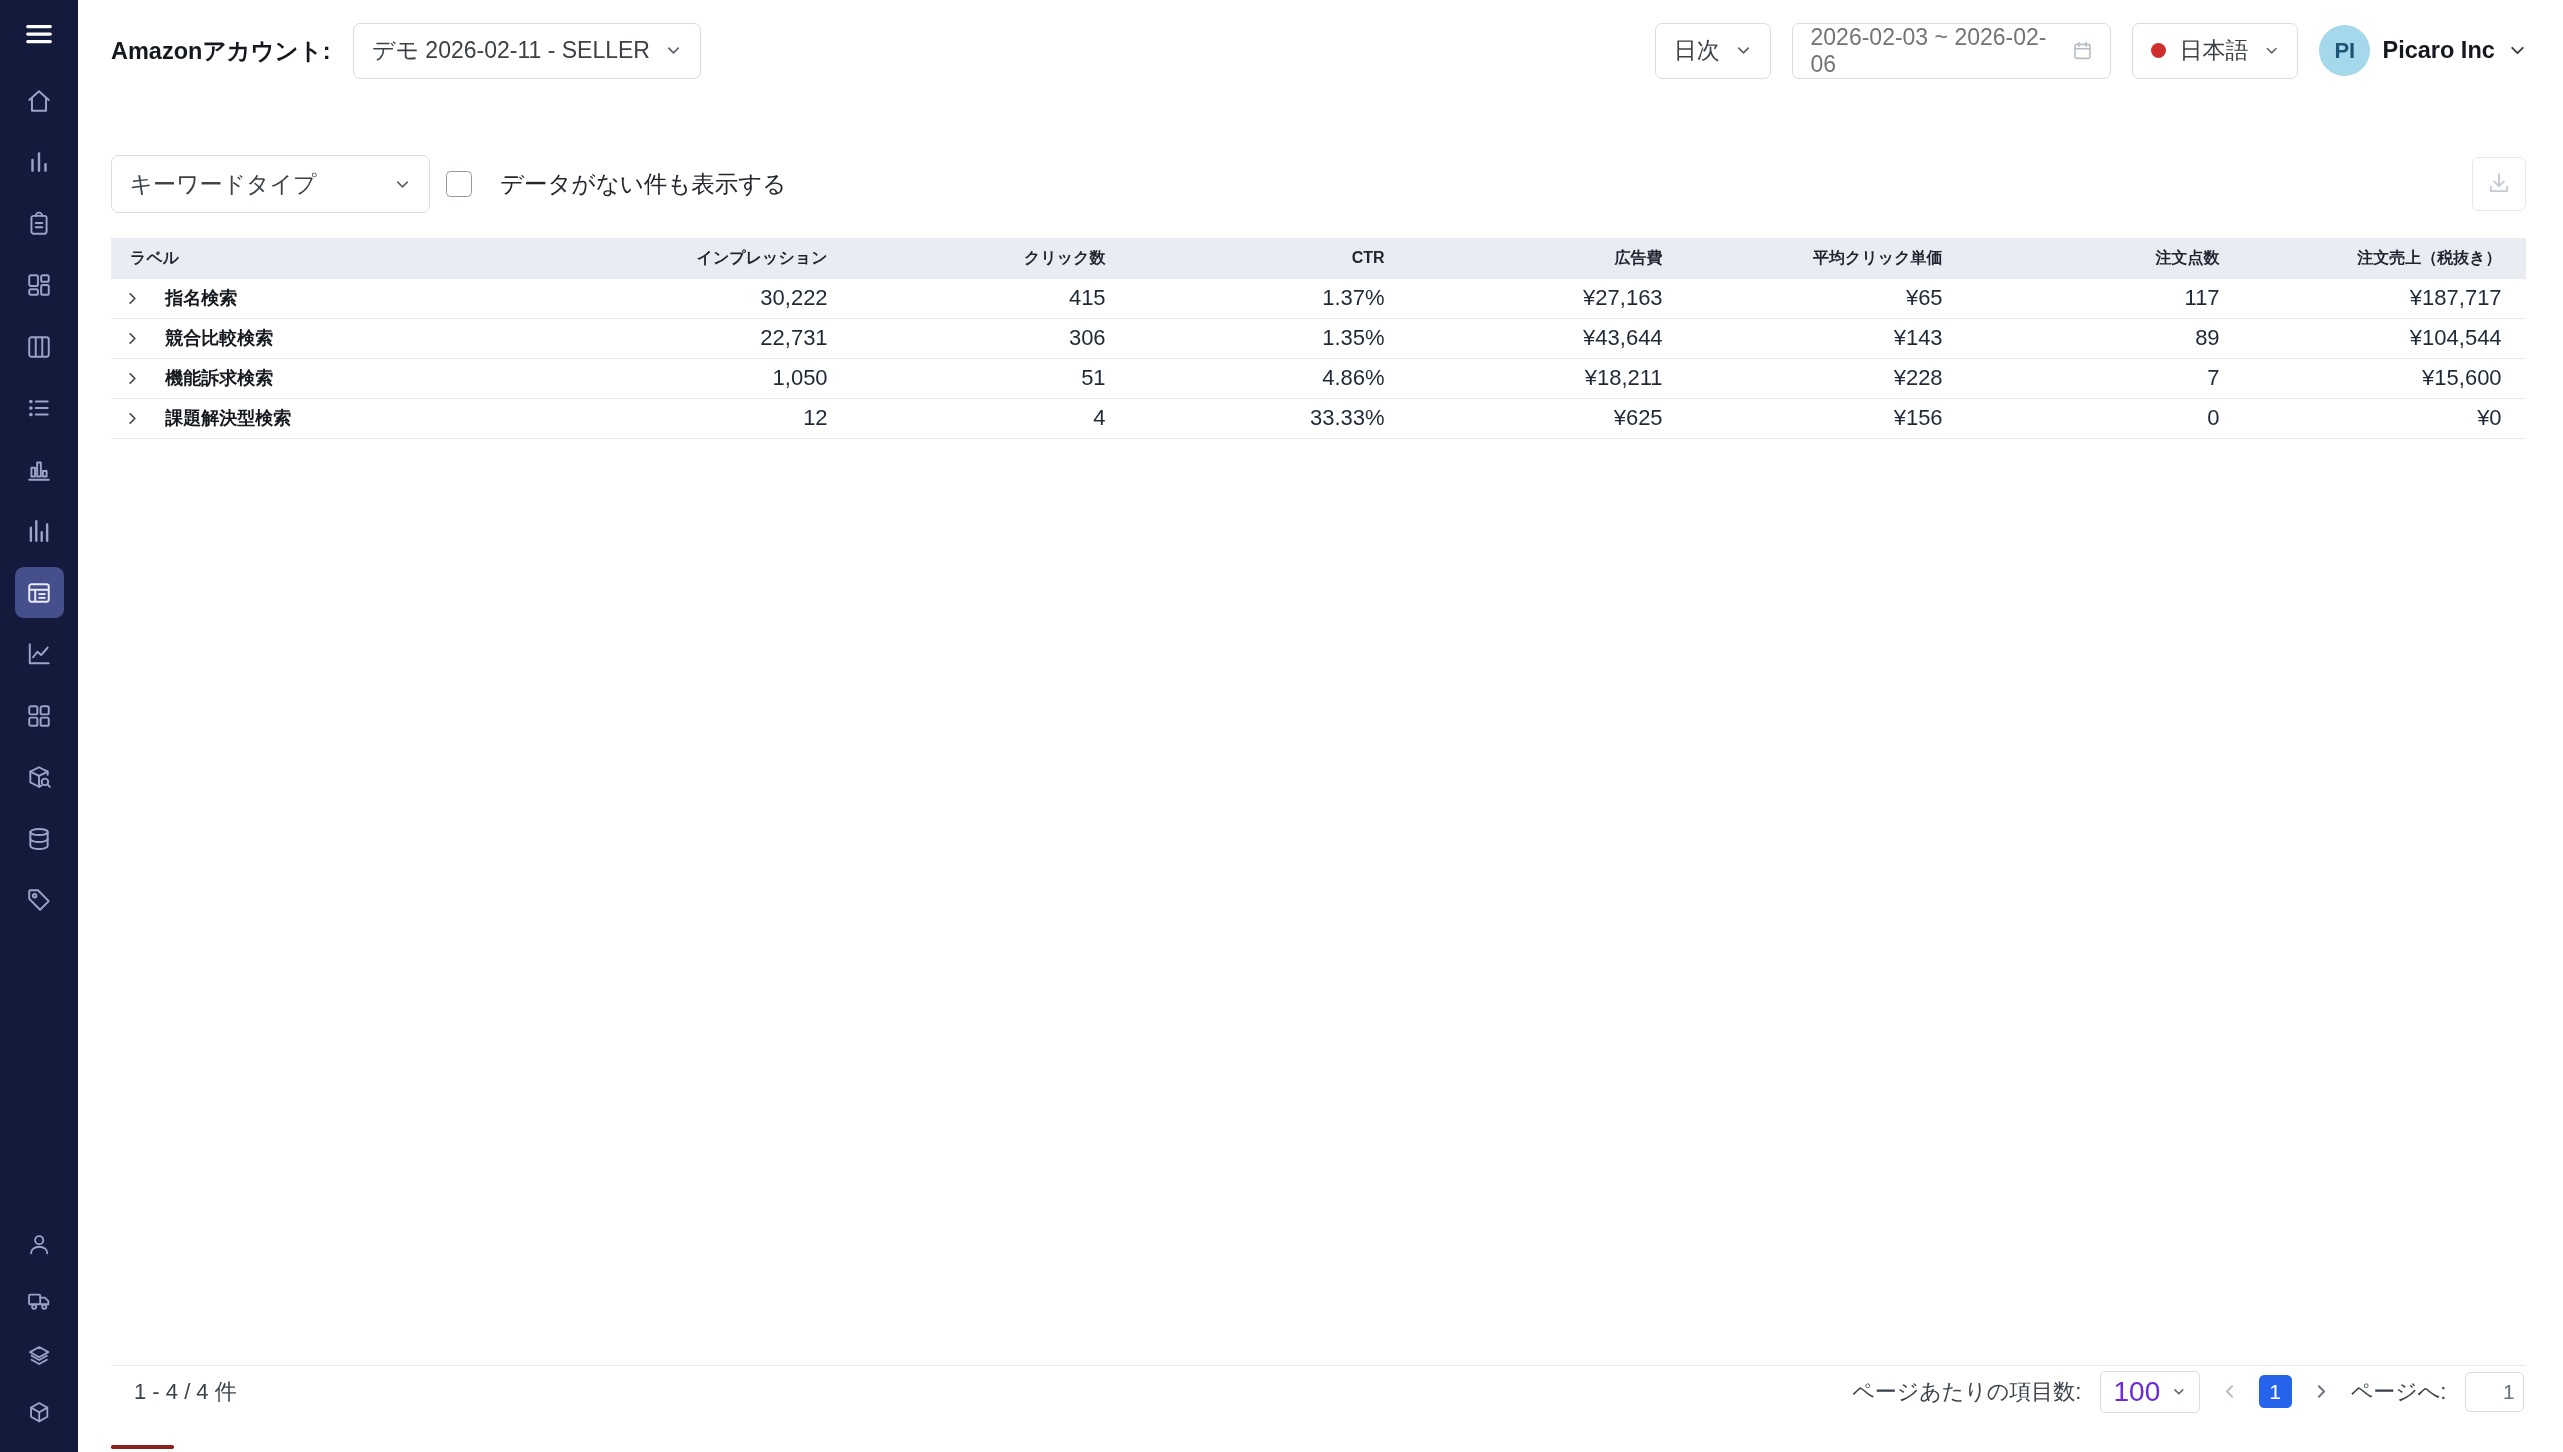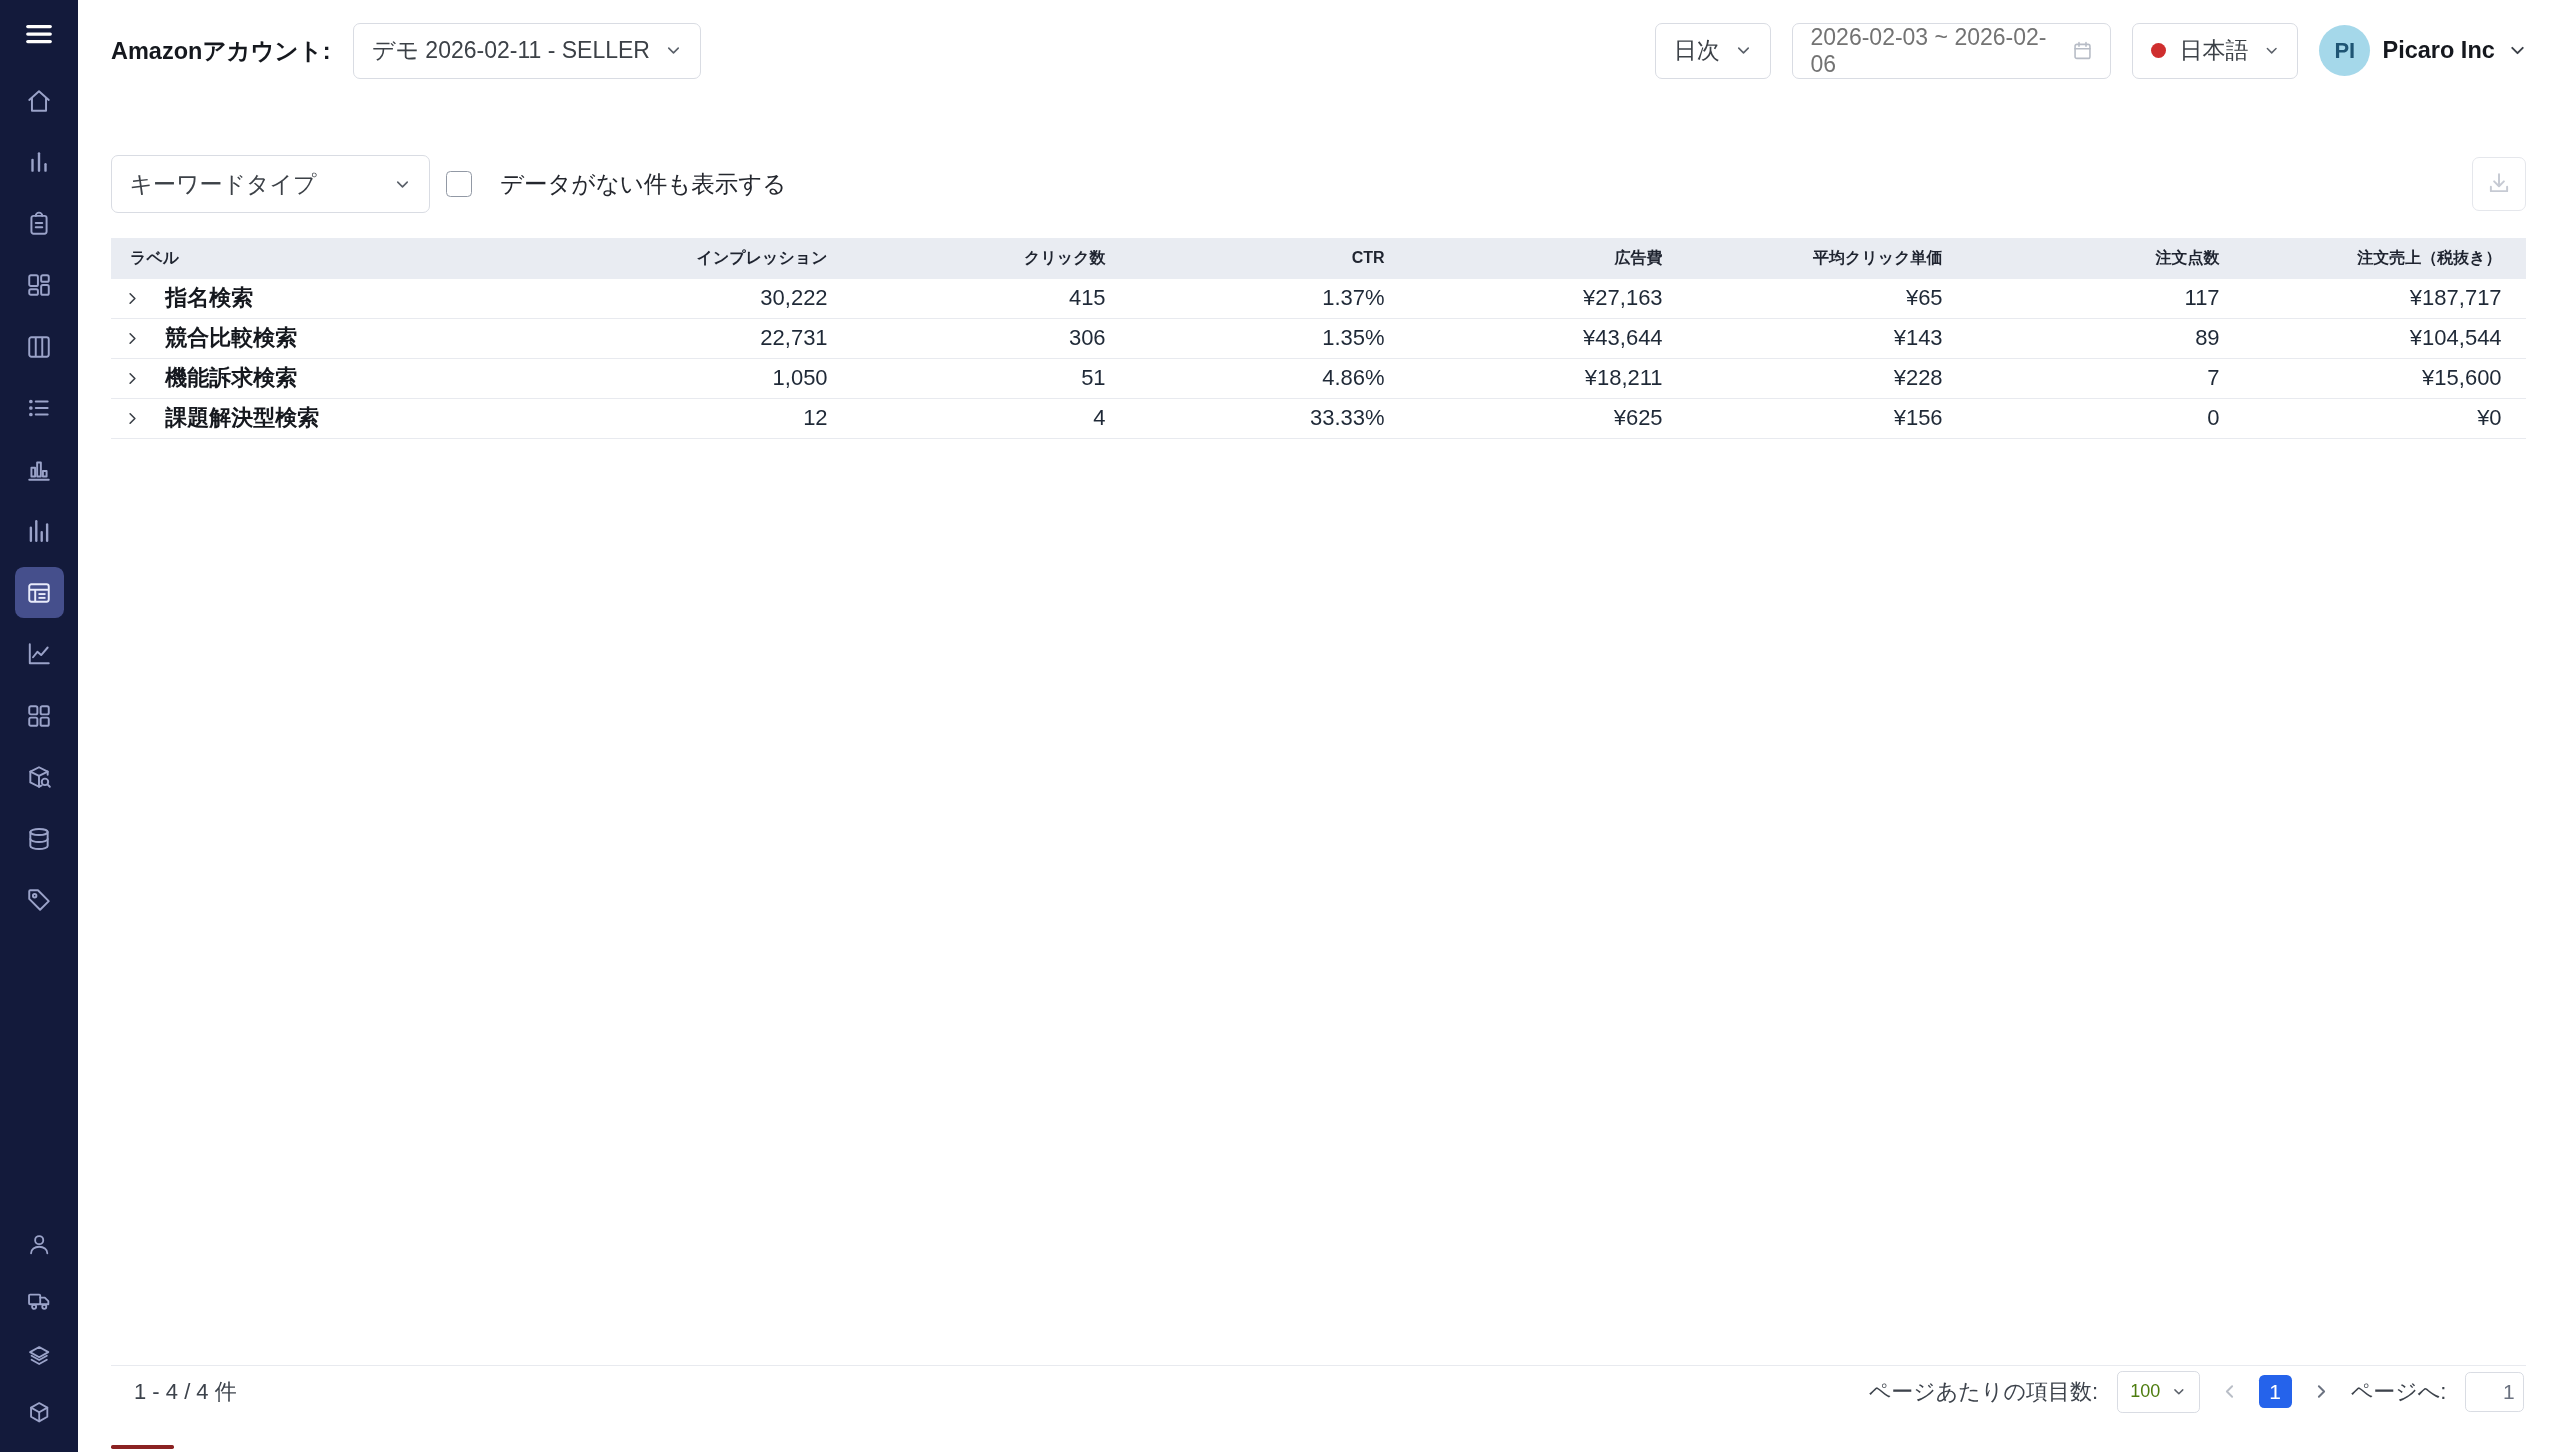--- a/index.html
+++ b/index.html
@@ -78,33 +78,33 @@
   .t-head {
     background:var(--table_header_bg,#e9ecf2); height:41px; align-items:center;
     font-weight:bold; font-size:16px; color:#1f2430; flex-shrink:0;
   }
   .t-head .hcell { padding-right:24.4px; text-align:right; white-space:nowrap; }
   .t-head .hcell.first { text-align:left; padding-left:19px; padding-right:0; }
   .t-row { height:40px; align-items:center; border-bottom:0.9px solid #e8eaef; background:#fff; }
   .t-row .cell { font-size:22px; color:#1f2937; text-align:right; padding-right:24.4px; white-space:nowrap; }
   .t-row .c-label { display:flex; align-items:center; text-align:left; padding-right:0; padding-left:12.2px; }
   .row-chevron { display:flex; color:#3a3f47; width:23px; }
-  .row-label { font-weight:bold; color:#15181e; margin-left:19px; font-size:22px; }
+  .row-label { font-weight:bold; color:#15181e; margin-left:19px; font-size:18px; }
   .rows-spacer { flex:1; }
 
   
   .table-footer {
     border-top:0.9px solid #e8eaef; height:52px; flex-shrink:0; margin-bottom:35px;
     display:flex; align-items:center; justify-content:space-between; padding:0 1.7px 0 23px;
     font-size:22px; color:#3d434c;
   }
   .pager { display:flex; align-items:center; gap:19px; }
   .perpage {
     height:42px; border:0.9px solid #d9dce3; border-radius:5.2px; padding:0 12.2px;
-    display:flex; align-items:center; gap:10.5px; font-size:18px; color:#4d7c0f; cursor:pointer;
+    display:flex; align-items:center; gap:10.5px; font-size:28px; color:#6d28d9; cursor:pointer;
   }
   .pg-chev { display:flex; align-items:center; cursor:pointer; }
   .pg-chev.prev { color:#b9bec7; }
   .pg-chev.next { color:#6b7280; }
   .page-btn {
     width:33px; height:33px; border-radius:5.2px; background:var(--accent,#2563eb);
     color:#fff; font-size:21px; display:flex; align-items:center; justify-content:center; cursor:pointer;
   }
   .goto-input {
     width:59px; height:40px; border:0.9px solid #d9dce3; border-radius:5.2px;

